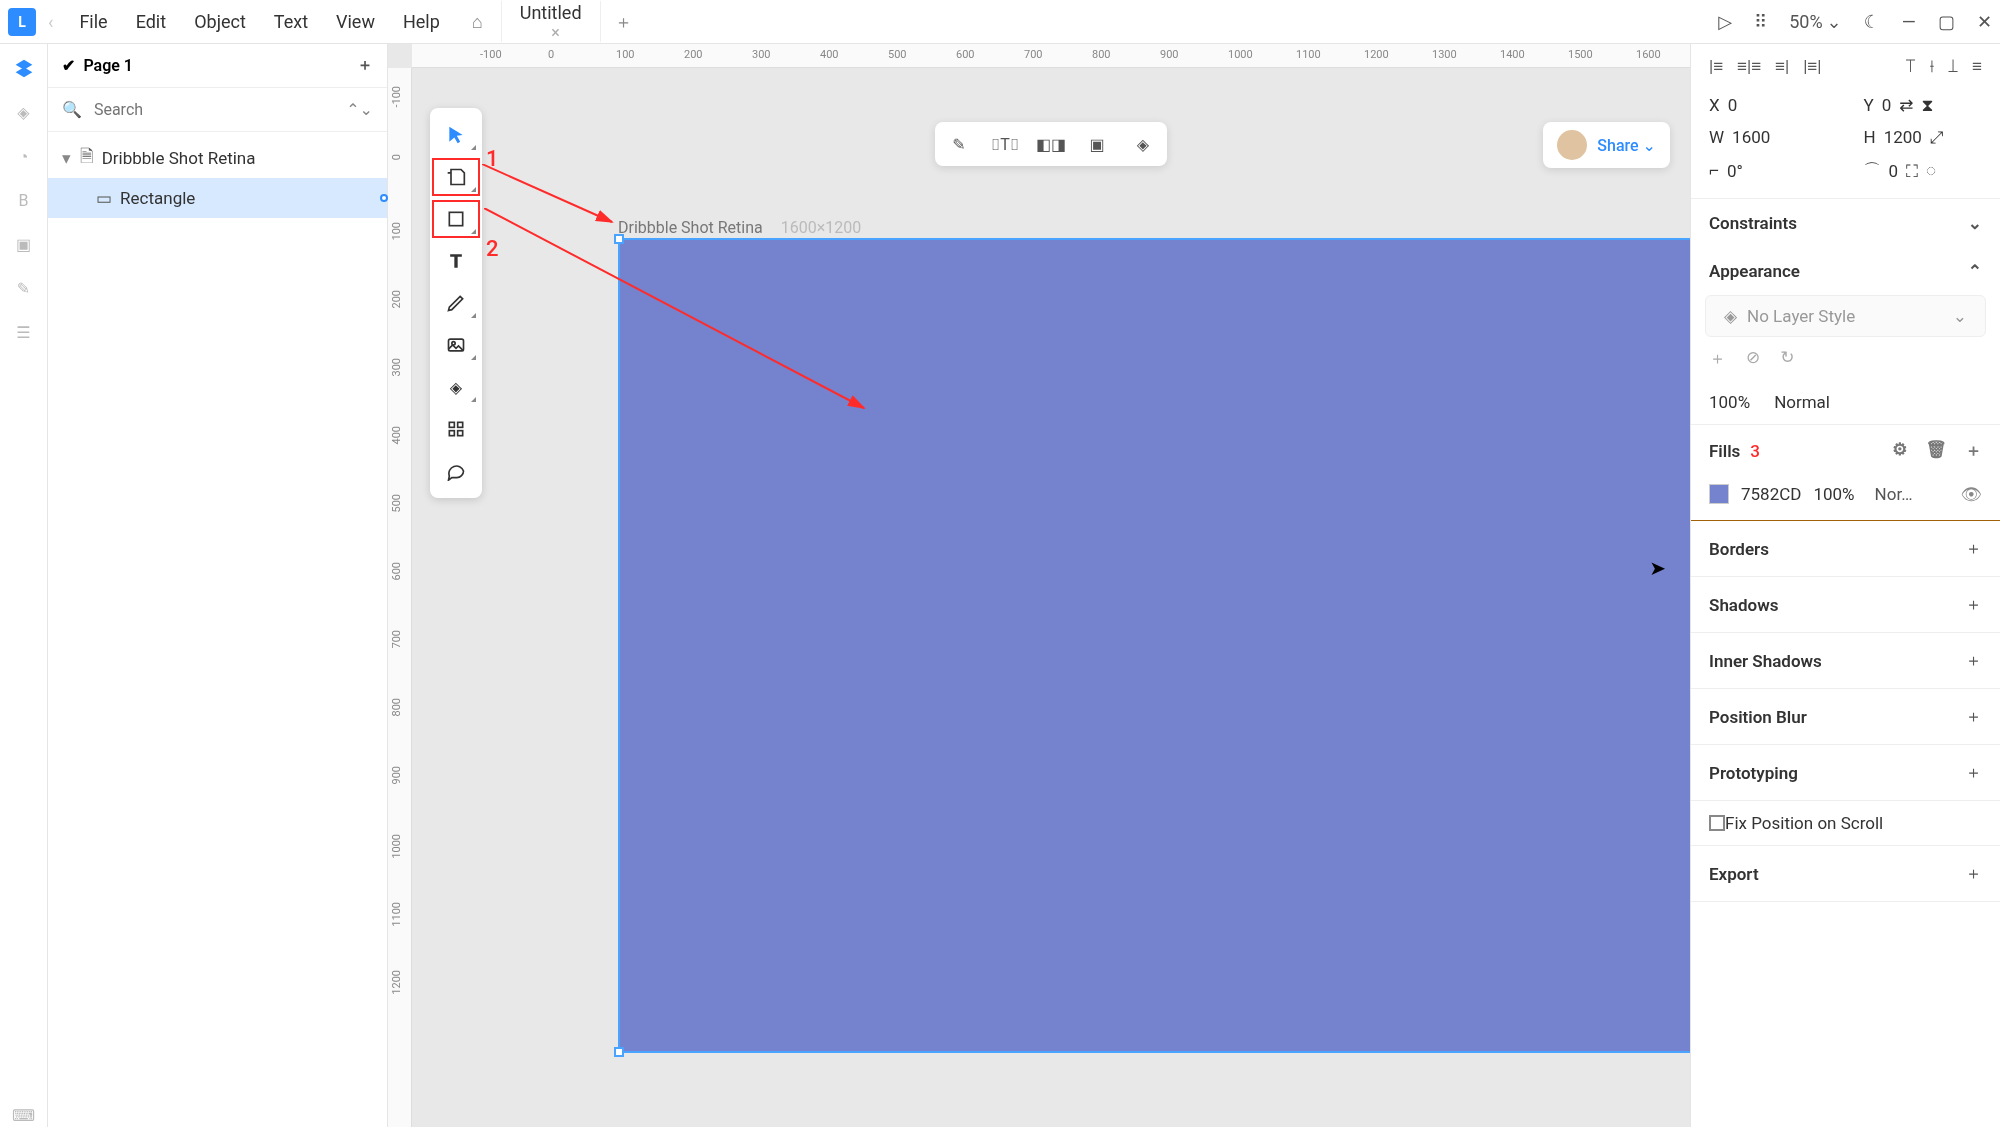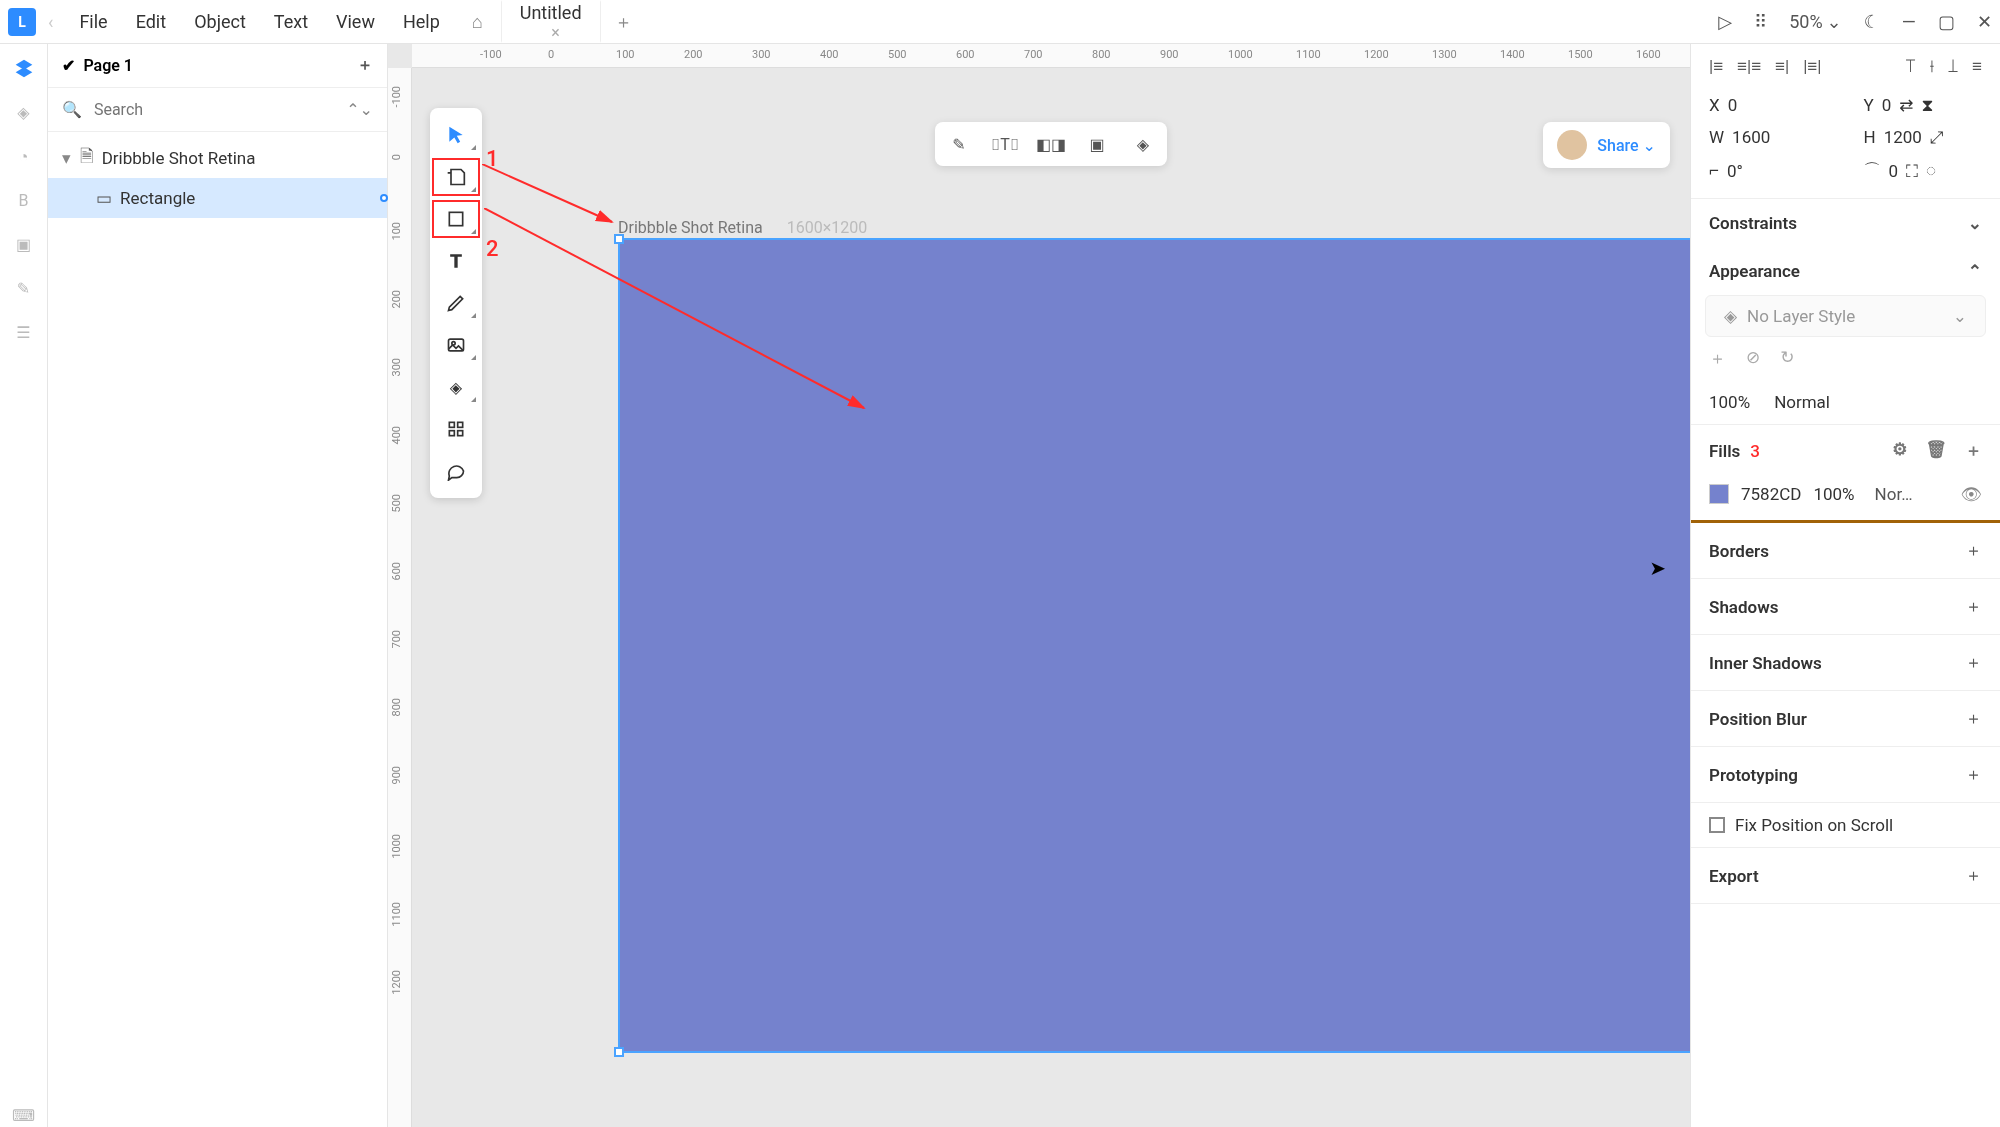--- a/index.html
+++ b/index.html
@@ -64,21 +64,21 @@
 .centeractions { position:absolute; top:54px; left:50%; transform:translateX(-50%); background:#fff; border-radius:8px; box-shadow:0 2px 8px rgba(0,0,0,0.12); display:flex; align-items:center; padding:8px 10px; gap:18px; z-index:10; }
 .centeractions .cabtn { width:28px; height:28px; display:flex;align-items:center;justify-content:center;color:#555; }
 
 
 .sharepill { position:absolute; top:54px; right:20px; background:#fff; border-radius:8px; box-shadow:0 2px 8px rgba(0,0,0,0.12); display:flex; align-items:center; padding:8px 14px; gap:10px; z-index:10; }
 .sharepill .avatar { width:30px;height:30px;border-radius:50%; background:#e0c3a0; }
 .sharepill .sharetxt { color:#2d8cff; font-weight:500; }
 
 
 .frame-label { position:absolute; top:150px; left:206px; font-size:16px; color:#777; z-index:5; }
-.frame-label .dims { color:#bbb; margin-left:24px; }
+.frame-label .dims { color:#bbb; margin-left:18px; }
 .frame { position:absolute; top:170px; left:206px; width:1086px; height:815px; background:#7582cd; border:2px solid #4aa3ff; }
 .frame .handle { position:absolute; width:10px; height:10px; background:#fff; border:2px solid #4aa3ff; }
 .frame .h-tl{top:-6px;left:-6px;} .frame .h-bl{bottom:-6px;left:-6px;}
 
 
 .annot { position:absolute; color:#ff2b2b; font-size:22px; font-weight:500; z-index:20; }
 .arrow { position:absolute; z-index:19; }
 
 
 .cursor { position:absolute; right:24px; top:488px; font-size:20px; color:#000; z-index:30; }
@@ -90,27 +90,27 @@
 .inspector .twocol { display:flex; }
 .inspector .twocol > div { flex:1; display:flex; align-items:center; gap:8px; padding:6px 0 6px 18px; }
 .inspector .secthdr { display:flex; align-items:center; padding:14px 18px; font-weight:600; }
 .inspector .secthdr .exico { margin-left:auto; color:#555; }
 .inspector .layerstyle { display:flex; align-items:center; gap:10px; padding:10px 18px; background:#fafafa; border:1px solid #eee; border-radius:6px; margin:0 14px; color:#999; }
 .inspector .miniicons { display:flex; gap:20px; padding:10px 18px; color:#aaa; }
 .inspector .opacityrow { display:flex; gap:24px; padding:12px 18px; border-bottom:1px solid #eee; }
 .inspector .fillshdr { display:flex; align-items:center; padding:14px 18px; font-weight:600; }
 .inspector .fillshdr .num3 { color:#ff2b2b; margin-left:10px; font-weight:500; }
 .inspector .fillshdr .ricons { margin-left:auto; display:flex; gap:18px; color:#777; }
-.inspector .fillrow { display:flex; align-items:flex-end; gap:12px; padding:8px 18px 16px; border-bottom:3px solid #a16207; }
+.inspector .fillrow { display:flex; align-items:flex-end; gap:12px; padding:8px 18px 16px; border-bottom:1px solid #a16207; }
 .inspector .fillrow .swatch { width:20px;height:20px; background:#7582cd; border:1px solid #ccc; }
 .inspector .fillrow .fmode { color:#555; flex:0 0 auto;padding-left:8px; }
 .inspector .fillrow .eye { margin-left:auto; color:#888; }
 .inspector .simple { display:flex; align-items:center; padding:16px 18px; border-bottom:1px solid #eee; font-weight:600; }
 .inspector .simple .plus { margin-left:auto; color:#555; font-weight:400; }
-.inspector .protofix { display:flex; align-items:center; gap:10px; padding:12px 18px; border-bottom:1px solid #eee; }
+.inspector .protofix { display:flex; align-items:center; padding:12px 18px; border-bottom:1px solid #eee; }
 .inspector .protofix .cb { width:16px;height:16px;border:2px solid #888; }
 
 svg { width:20px; height:20px; }
 </style>
 </head>
 <body>
 
 <div class="menubar">
   <div class="logo">L</div>
   <span class="nav-back">‹</span>

